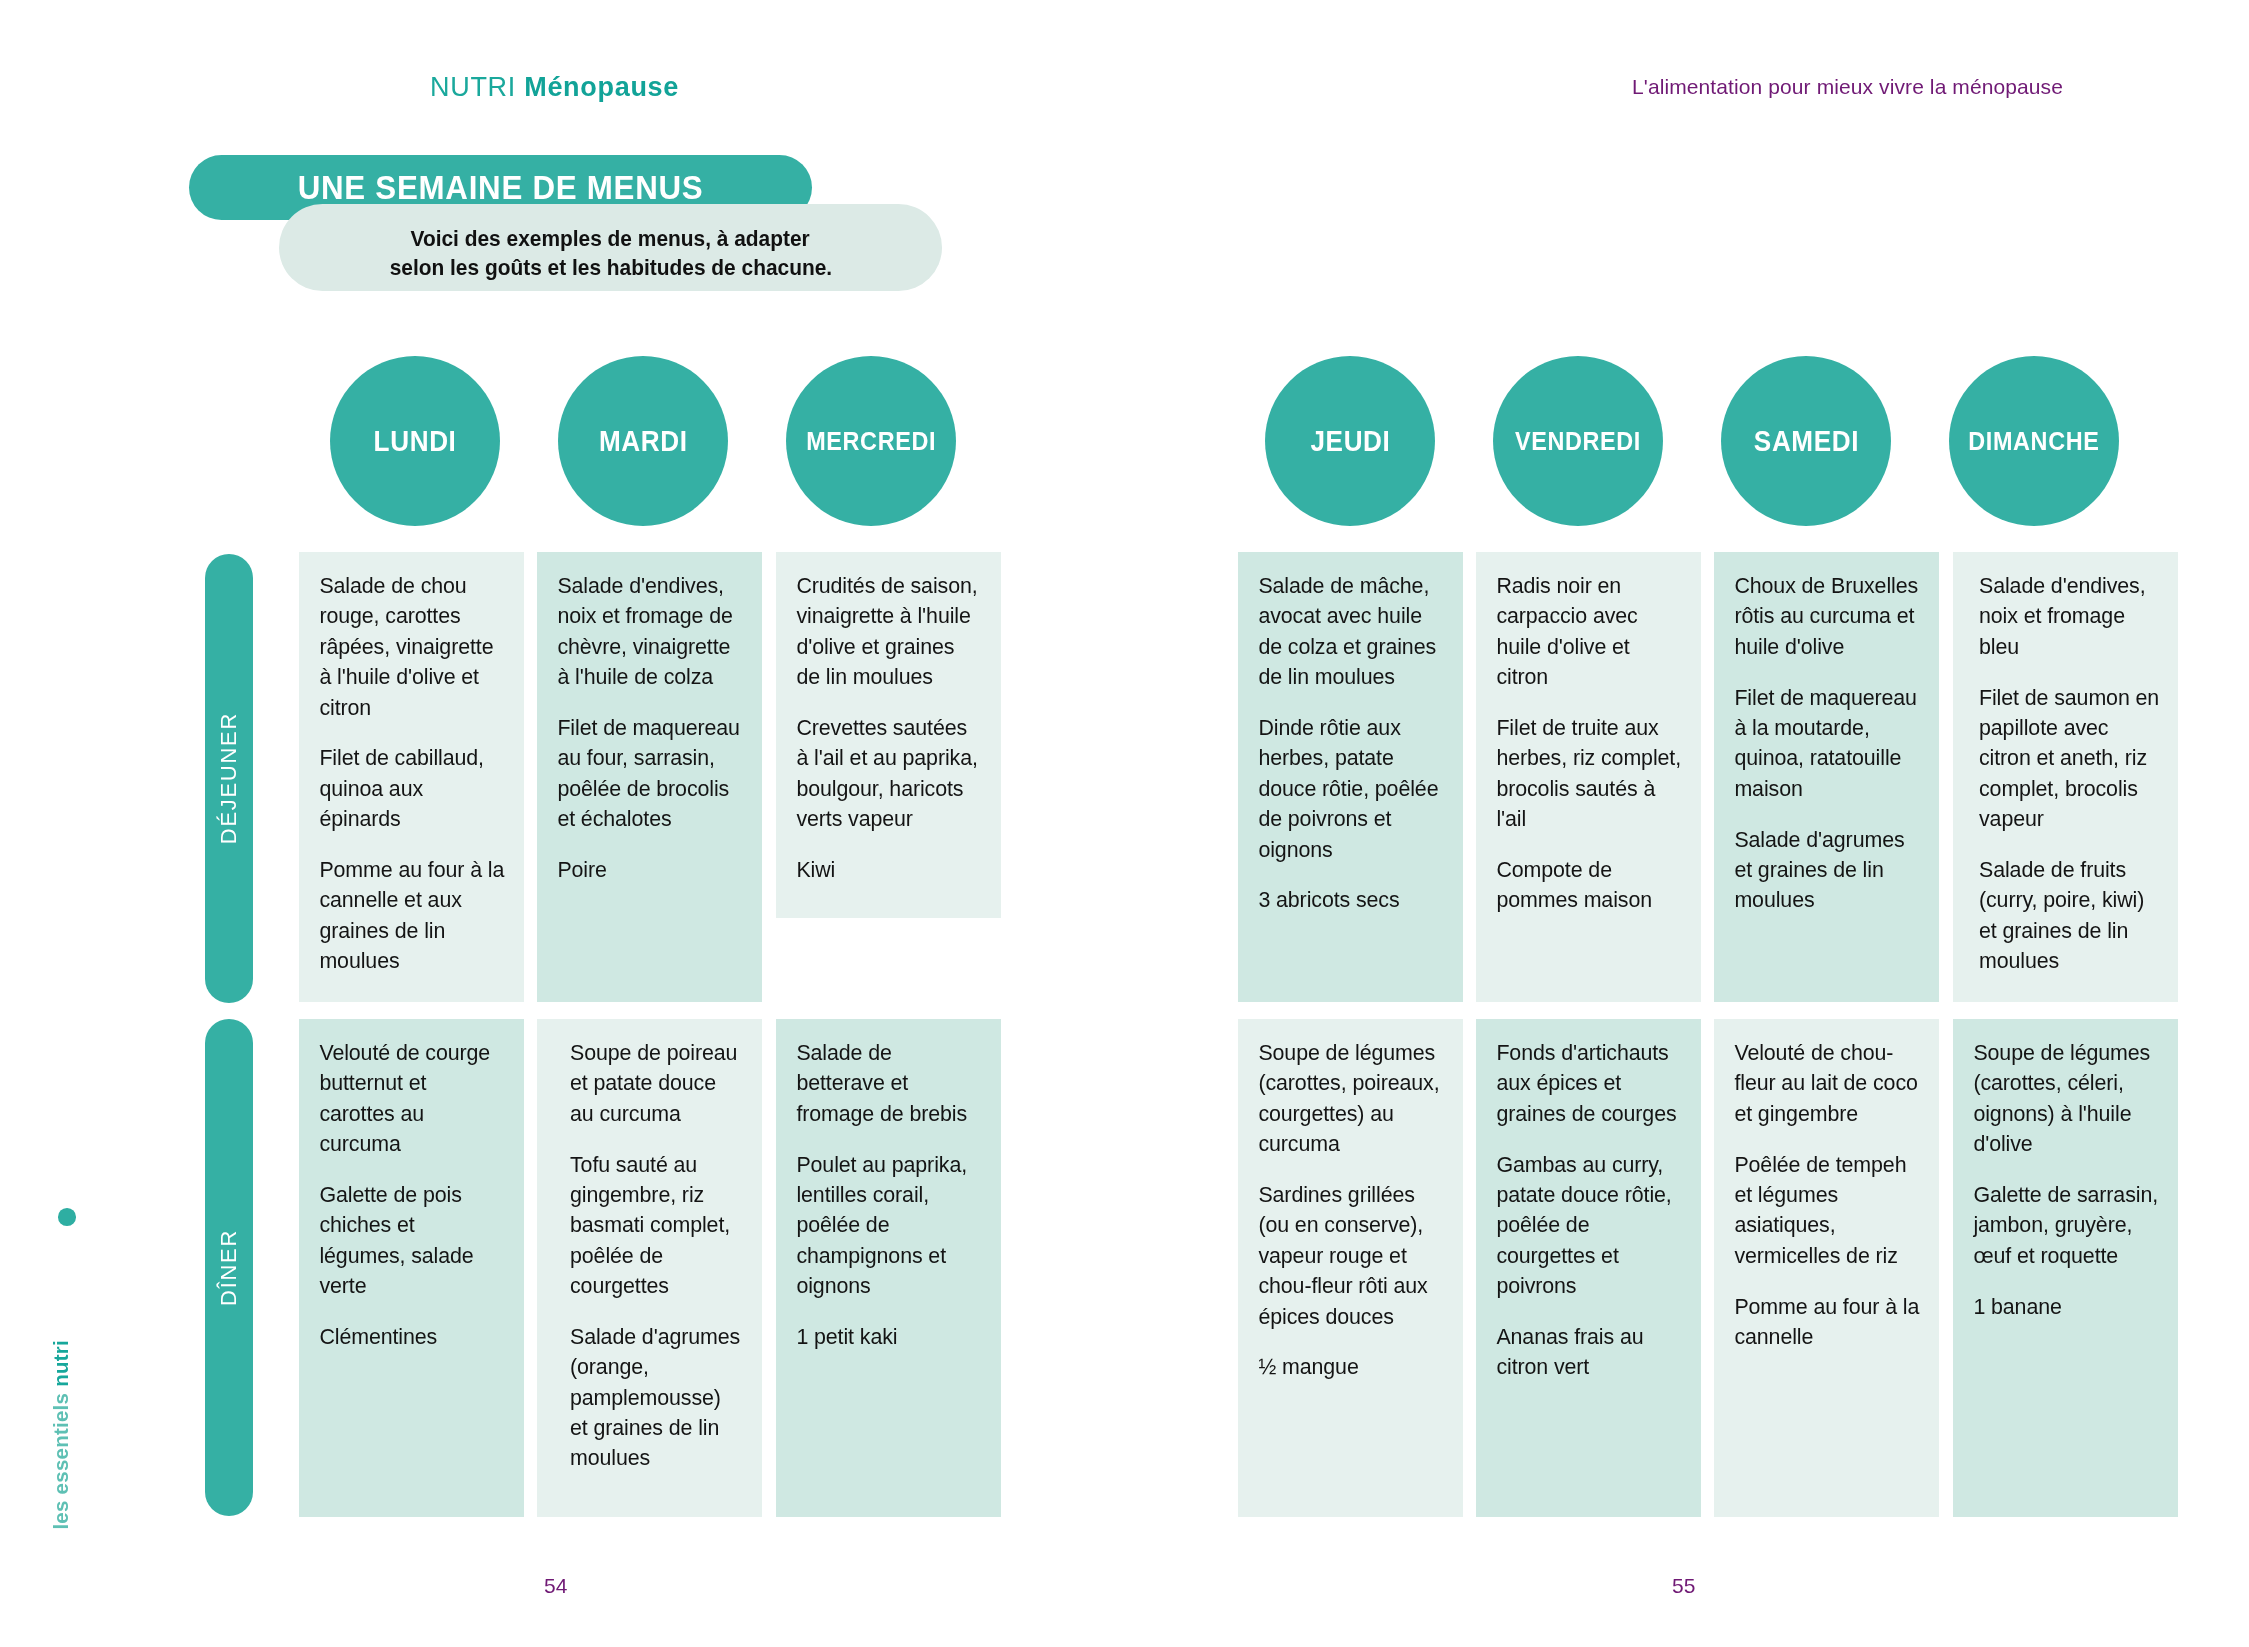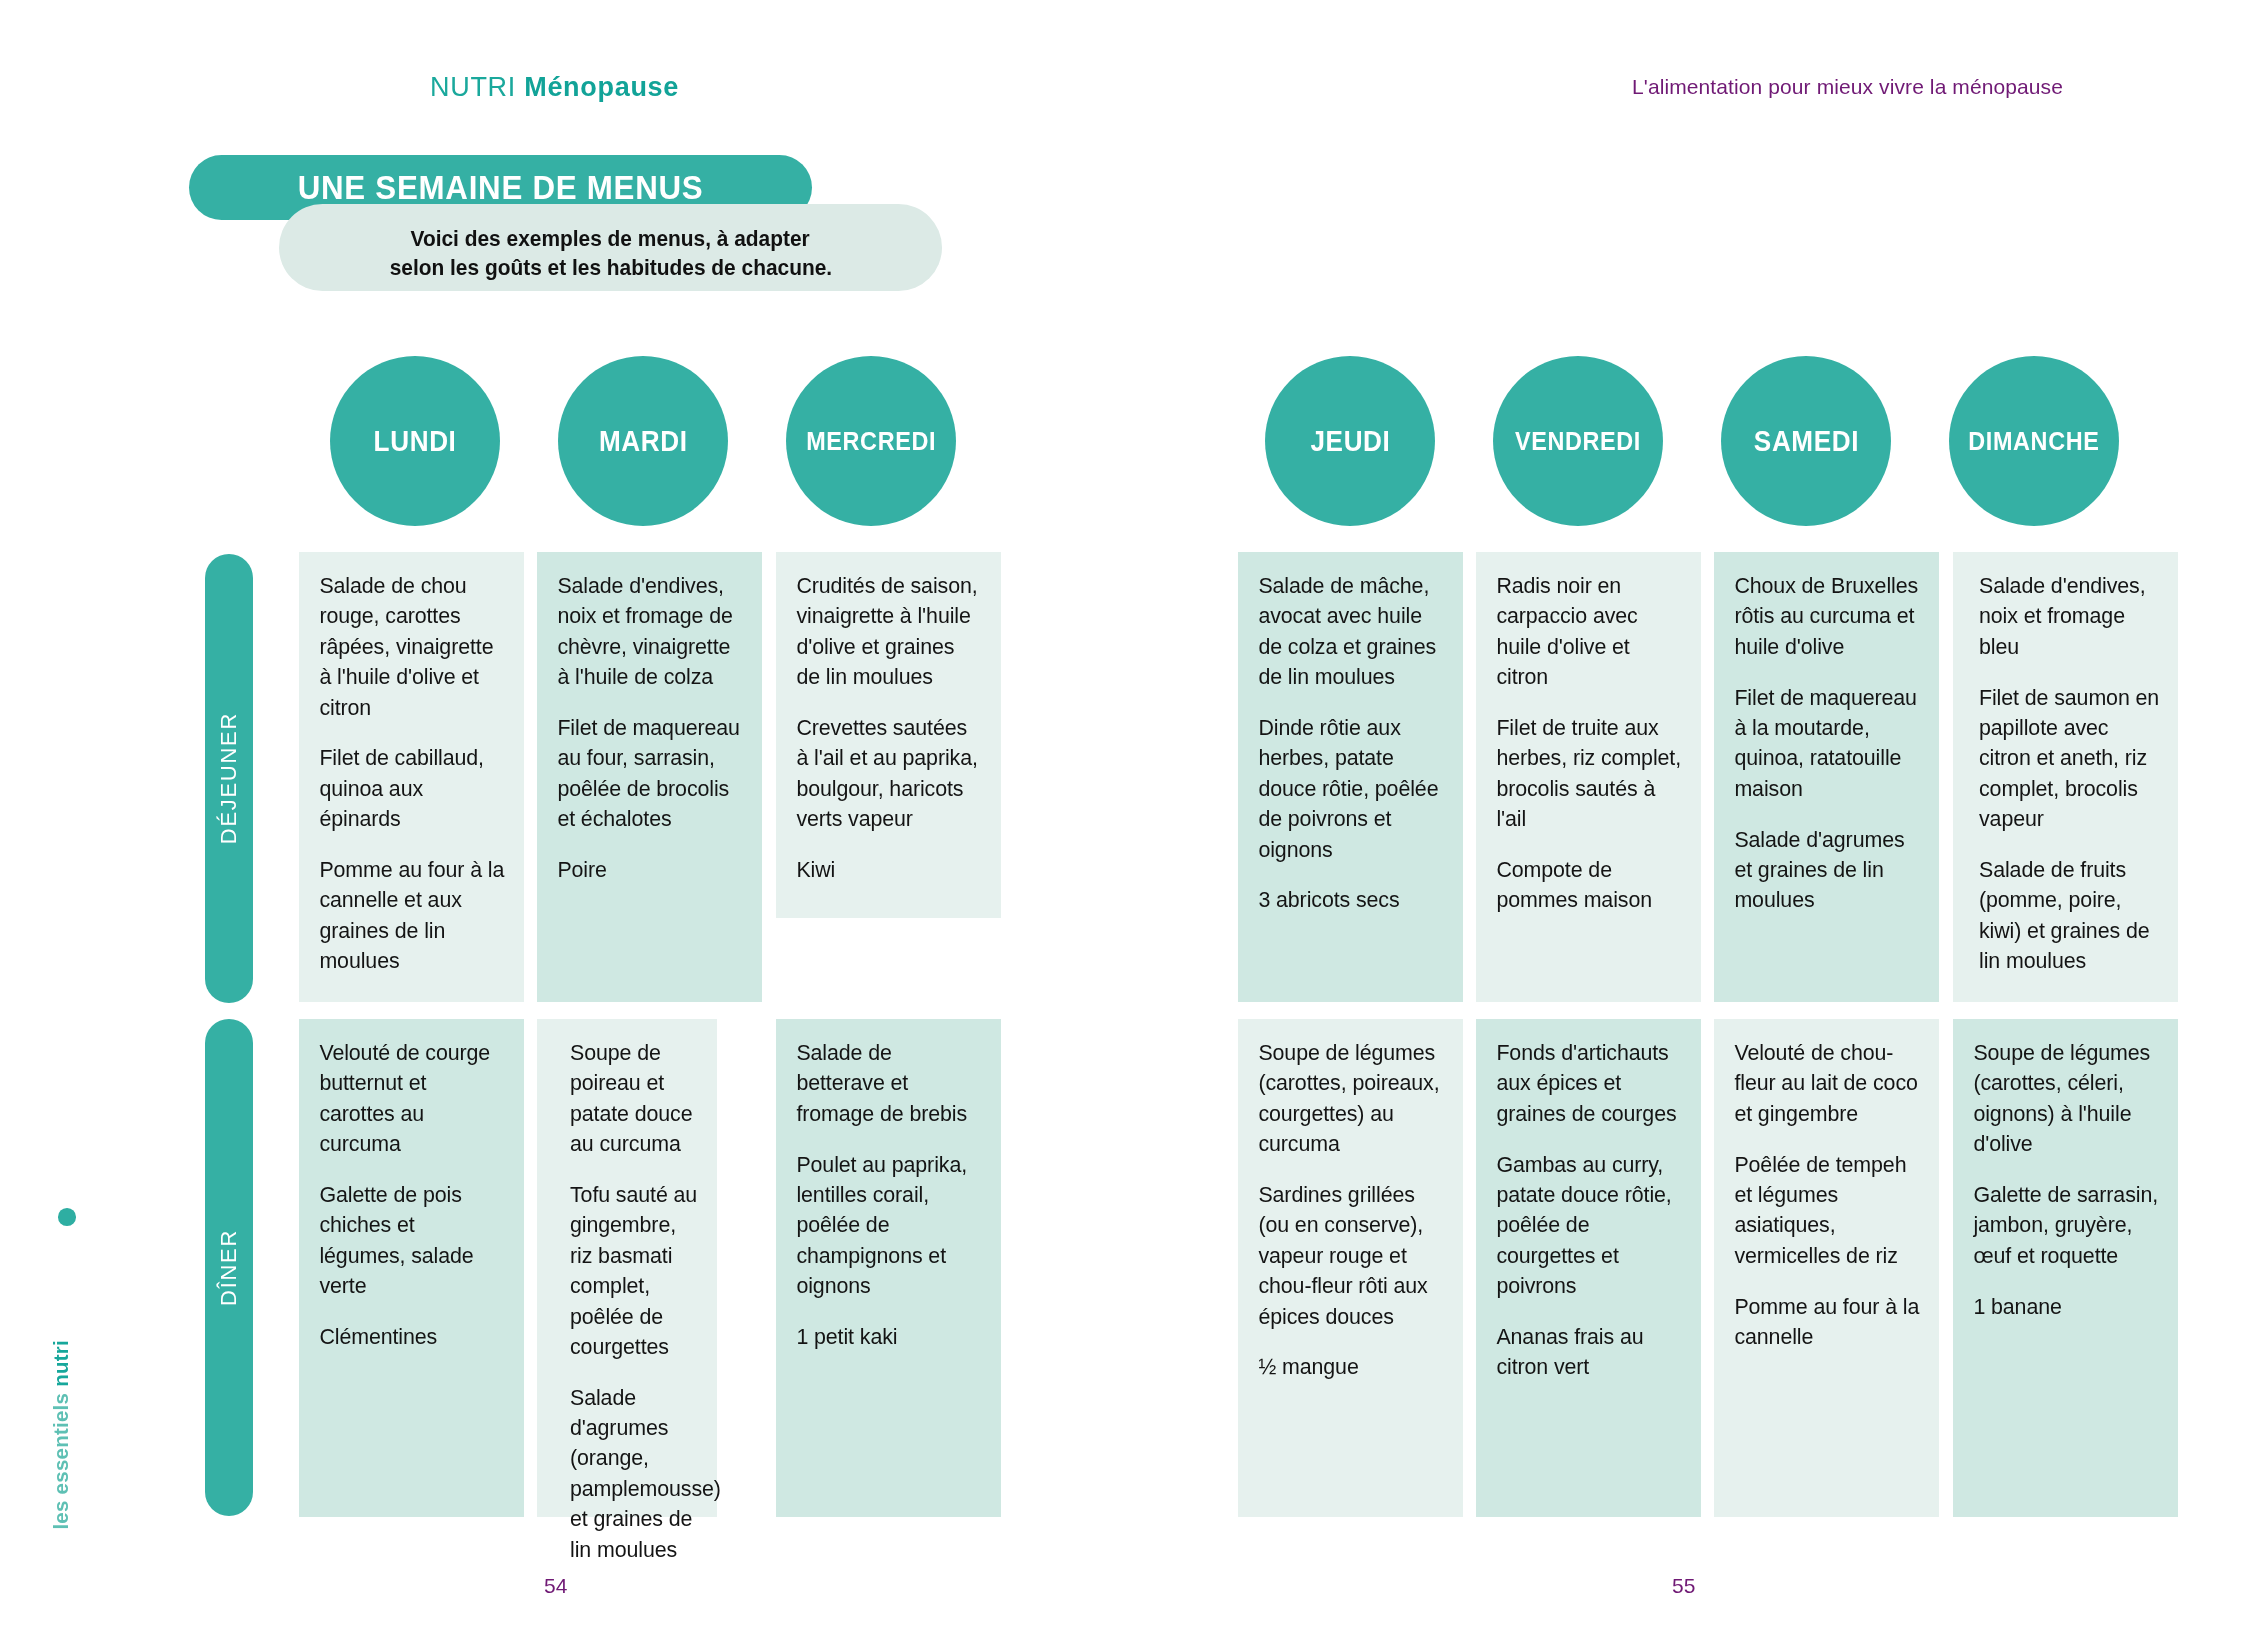--- a/index.html
+++ b/index.html
@@ -273,30 +273,30 @@
 
   <div class="cell tint-b" style="left:1714px; top:552px; width:225px; height:450px;">
     <p>Choux de Bruxelles rôtis au curcuma et huile d'olive</p>
     <p>Filet de maquereau à la moutarde, quinoa, ratatouille maison</p>
     <p>Salade d'agrumes et graines de lin moulues</p>
   </div>
 
   <div class="cell tint-a" style="left:1953px; top:552px; width:225px; height:450px;padding-left:26px;">
     <p>Salade d'endives, noix et fromage bleu</p>
     <p>Filet de saumon en papillote avec citron et aneth, riz complet, brocolis vapeur</p>
-    <p>Salade de fruits (pomme, poire, kiwi) et graines de lin moulues</p>
+    <p>Salade de fruits (curry, poire, kiwi) et graines de lin moulues</p>
   </div>
 
   <div class="cell tint-b" style="left:299px; top:1019px; width:225px; height:498px;">
     <p>Velouté de courge butternut et carottes au curcuma</p>
     <p>Galette de pois chiches et légumes, salade verte</p>
     <p>Clémentines</p>
   </div>
 
-  <div class="cell tint-a" style="left:537px; top:1019px; width:180px; height:498px;padding-left:33px;">
+  <div class="cell tint-a" style="left:537px; top:1019px; width:225px; height:498px;padding-left:33px;">
     <p>Soupe de poireau et patate douce au curcuma</p>
     <p>Tofu sauté au gingembre, riz basmati complet, poêlée de courgettes</p>
     <p>Salade d'agrumes (orange, pamplemousse) et graines de lin moulues</p>
   </div>
 
   <div class="cell tint-b" style="left:776px; top:1019px; width:225px; height:498px;">
     <p>Salade de betterave et fromage de brebis</p>
     <p>Poulet au paprika, lentilles corail, poêlée de champignons et oignons</p>
     <p>1 petit kaki</p>
   </div>

